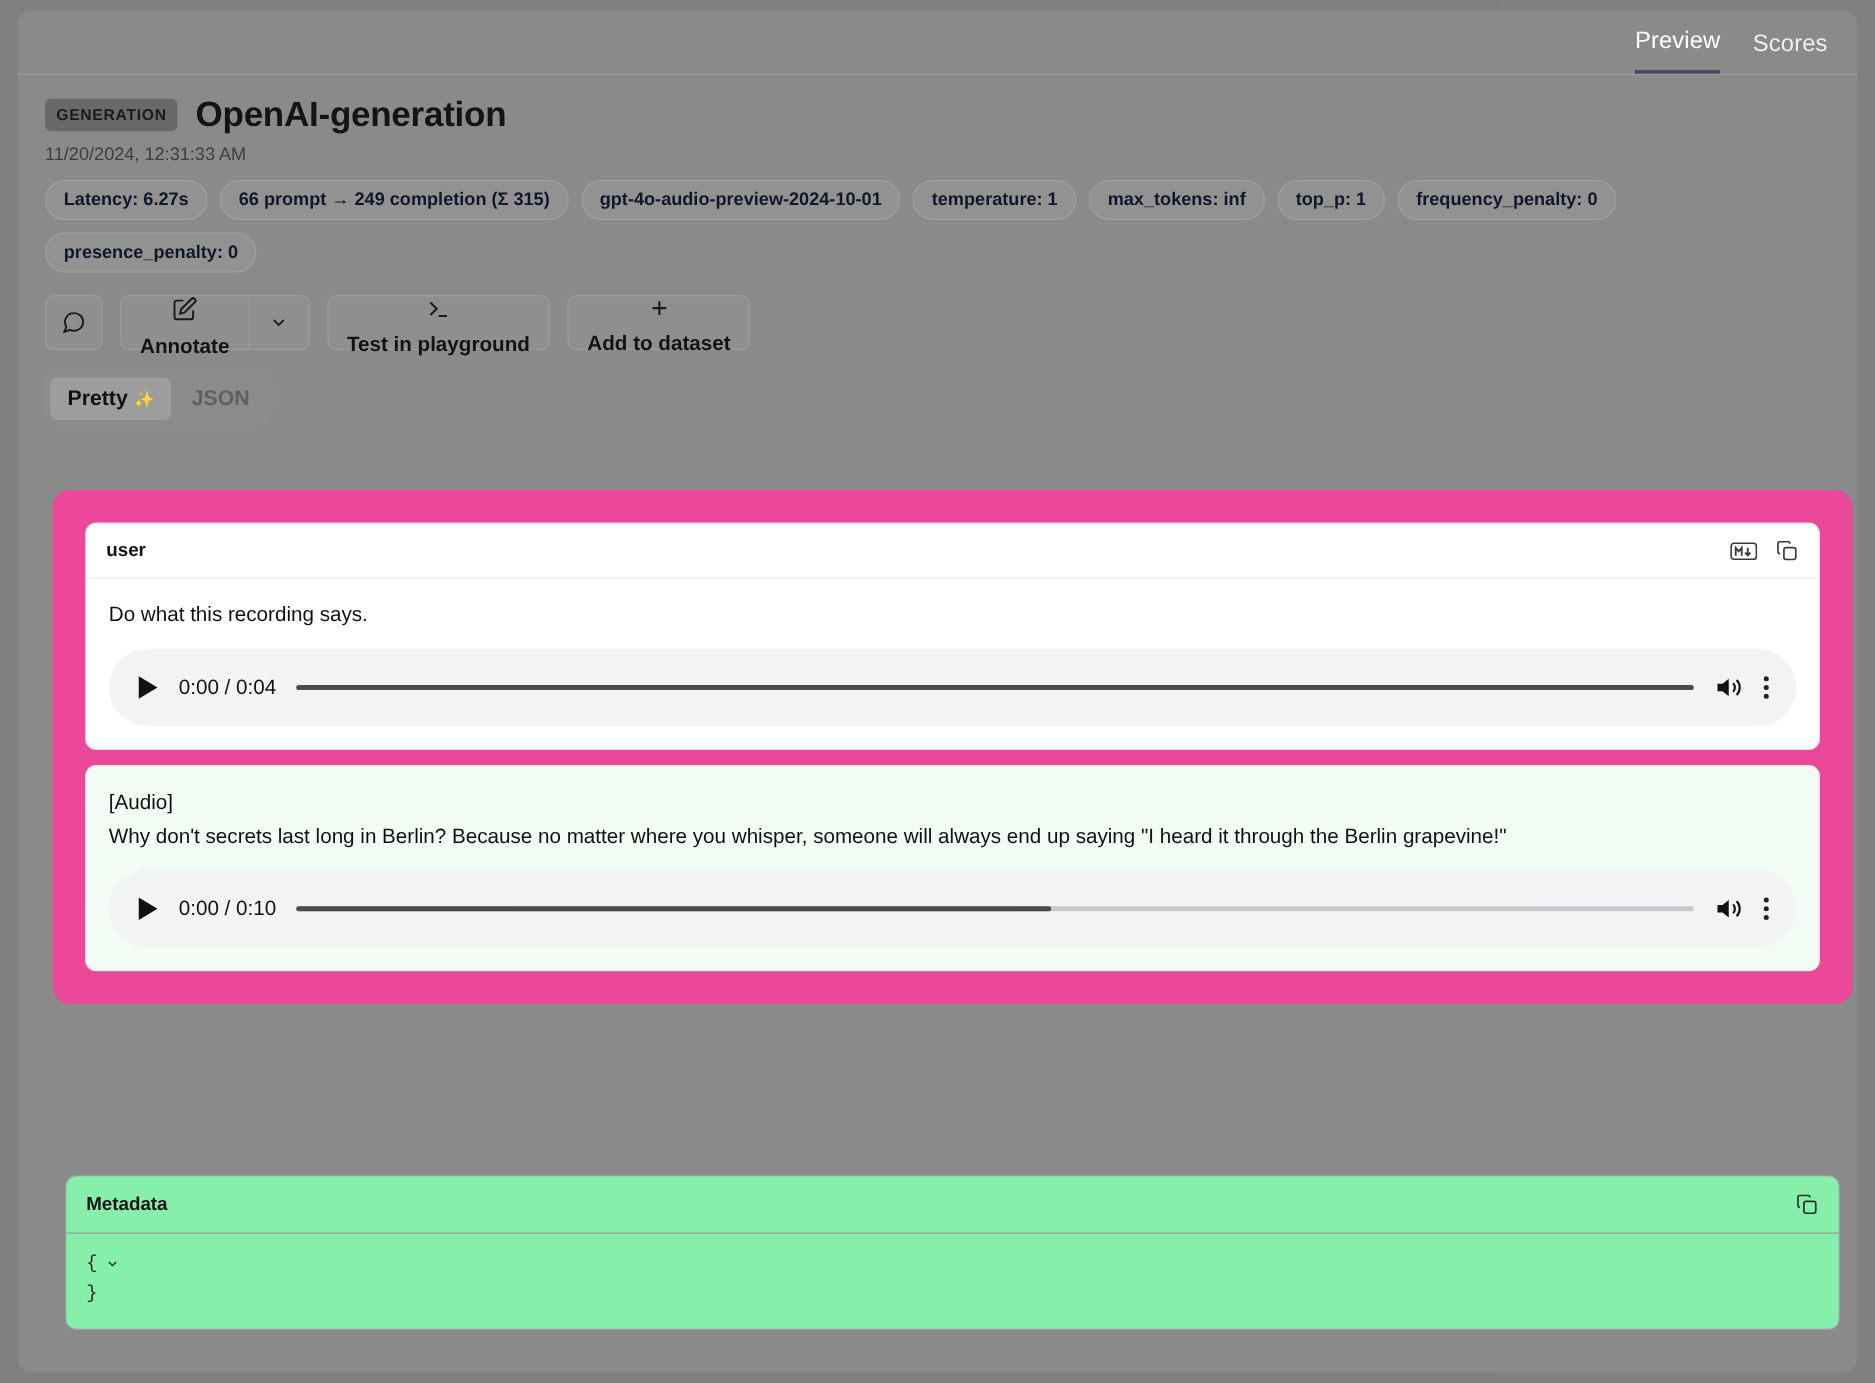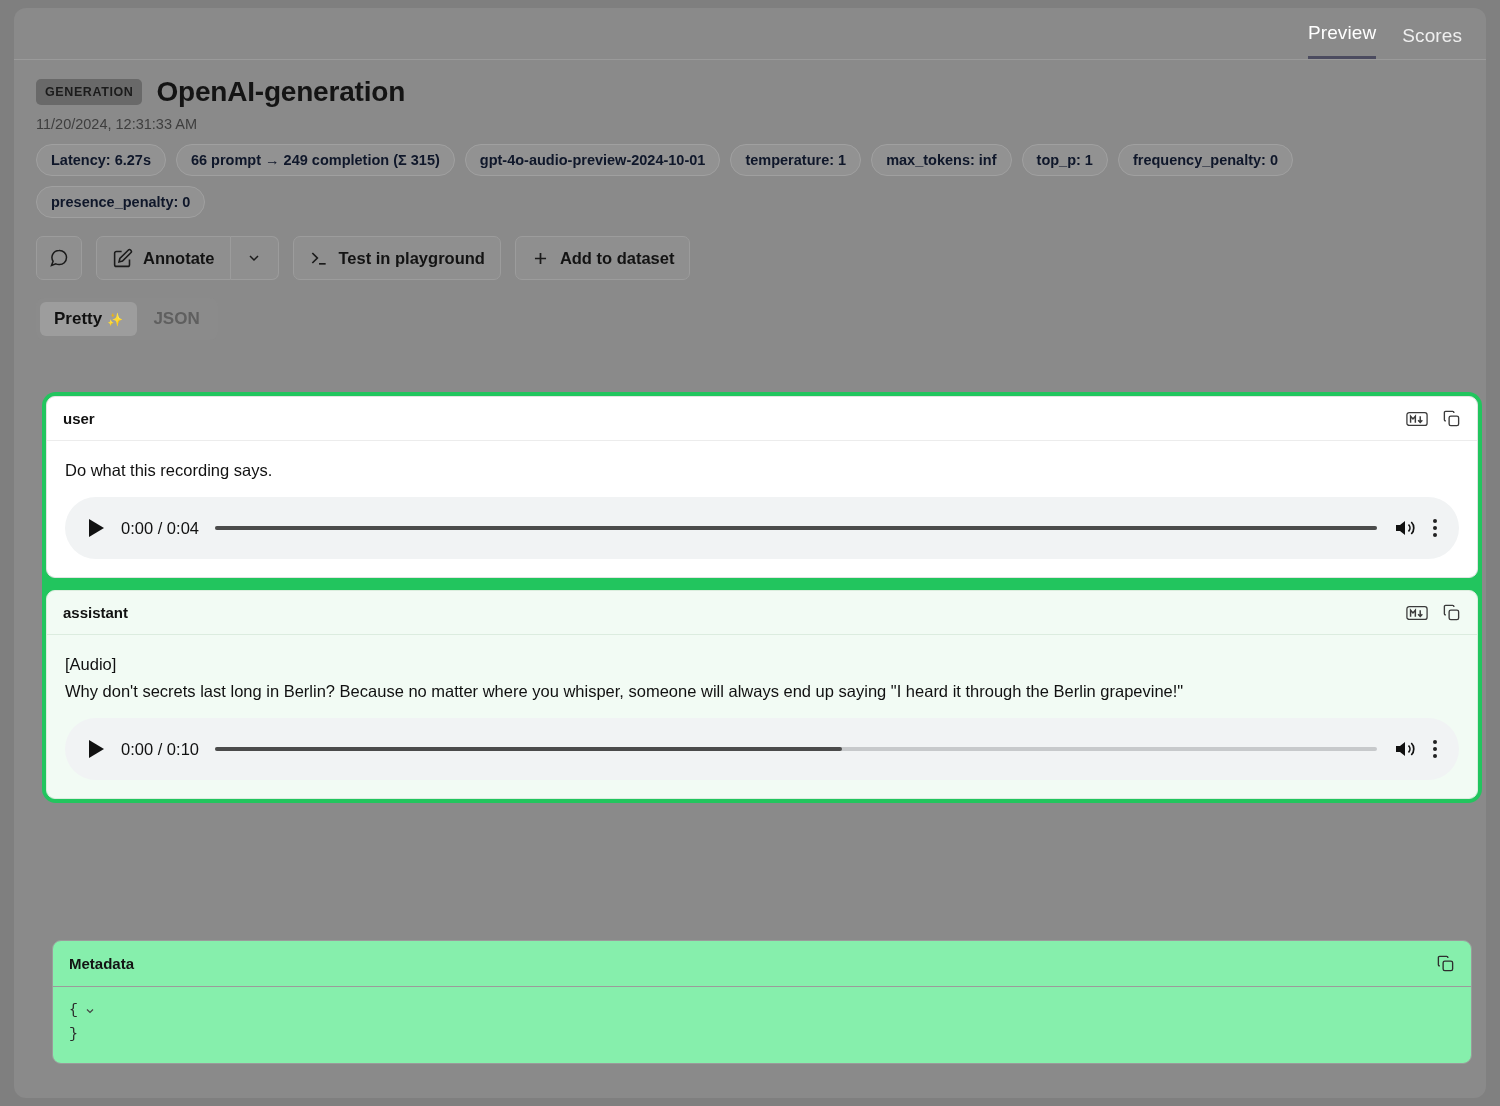--- a/index.html
+++ b/index.html
@@ -108,20 +108,21 @@
     border-radius: 7px;
     height: 44px;
     display: flex;
     align-items: center;
     gap: 10px;
     padding: 0 15px;
     color: #131313;
     font-size: 16.5px;
     font-weight: bold;
     cursor: pointer;
+    flex-direction: column;
   }
   .btn.icon-only { width: 46px; justify-content: center; padding: 0; }
   .btn-group { display: flex; }
   .btn-group .btn:first-child { border-top-right-radius: 0; border-bottom-right-radius: 0; }
   .btn-group .btn:last-child  { border-top-left-radius: 0; border-bottom-left-radius: 0; border-left: none; width: 48px; justify-content: center; padding: 0;}
   svg { display: block; }
   
   .viewtoggle {
     margin-top: 18px;
     display: inline-flex;
@@ -143,23 +144,23 @@
   }
   .vt.active {
     background: #9d9d9d;
     color: #111;
   }
   
   .messages-card {
     position: absolute;
     left: 28px; top: 384px;
     width: 1440px;
-    background: #22c55e;
+    background: #ec4899;
     border-radius: 14px;
-    padding: 4px;
+    padding: 26px;
   }
   .msg {
     border: 1px solid #e3e3e3;
     border-radius: 9px;
     background: #ffffff;
     overflow: hidden;
   }
   .msg + .msg { margin-top: 12px; }
   .msg.assistant { background: #f2fbf4; border-color: #dbeede; }
   .msg-head {
@@ -371,38 +372,20 @@
             <span class="dots">
                 <i></i>
                 <i></i>
                 <i></i>
               </span>
           </div>
         </div>
       </div>
 
       <div class="msg assistant">
-        <div class="msg-head">
-          <span class="msg-role">assistant</span>
-          <span class="msg-head-icons">
-            <span>
-              <svg width="22" height="16" viewBox="0 0 24 16" fill="none" stroke="#3a3a3a" stroke-width="1.4">
-                <rect x="1" y="1" width="22" height="14" rx="2.5"></rect>
-                <path d="M5 12V5l2.6 3L10.2 5v7" stroke-width="1.6"></path>
-                <path d="M15.5 5v6.5M13.2 9.3l2.3 2.4 2.3-2.4" stroke-width="1.6"></path>
-              </svg>
-            </span>
-            <span>
-              <svg width="19" height="19" viewBox="0 0 24 24" fill="none" stroke="#3a3a3a" stroke-width="1.7">
-                <rect x="9" y="9" width="12" height="12" rx="2.2"></rect>
-                <path d="M5 15H4.5A1.5 1.5 0 0 1 3 13.5V4.5A1.5 1.5 0 0 1 4.5 3h9A1.5 1.5 0 0 1 15 4.5V5"></path>
-              </svg>
-            </span>
-          </span>
-        </div>
         <div class="msg-body">
           <div class="msg-text" style="white-space:pre-wrap;">[Audio]
 Why don't secrets last long in Berlin? Because no matter where you whisper, someone will always end up saying "I heard it through the Berlin grapevine!"</div>
           <div class="audio">
             <span>
               <svg width="18" height="20" viewBox="0 0 18 20">
                   <polygon points="2,1 17,10 2,19" fill="#111"></polygon>
                 </svg>
             </span>
             <span class="audio-time">0:00 / 0:10</span>

